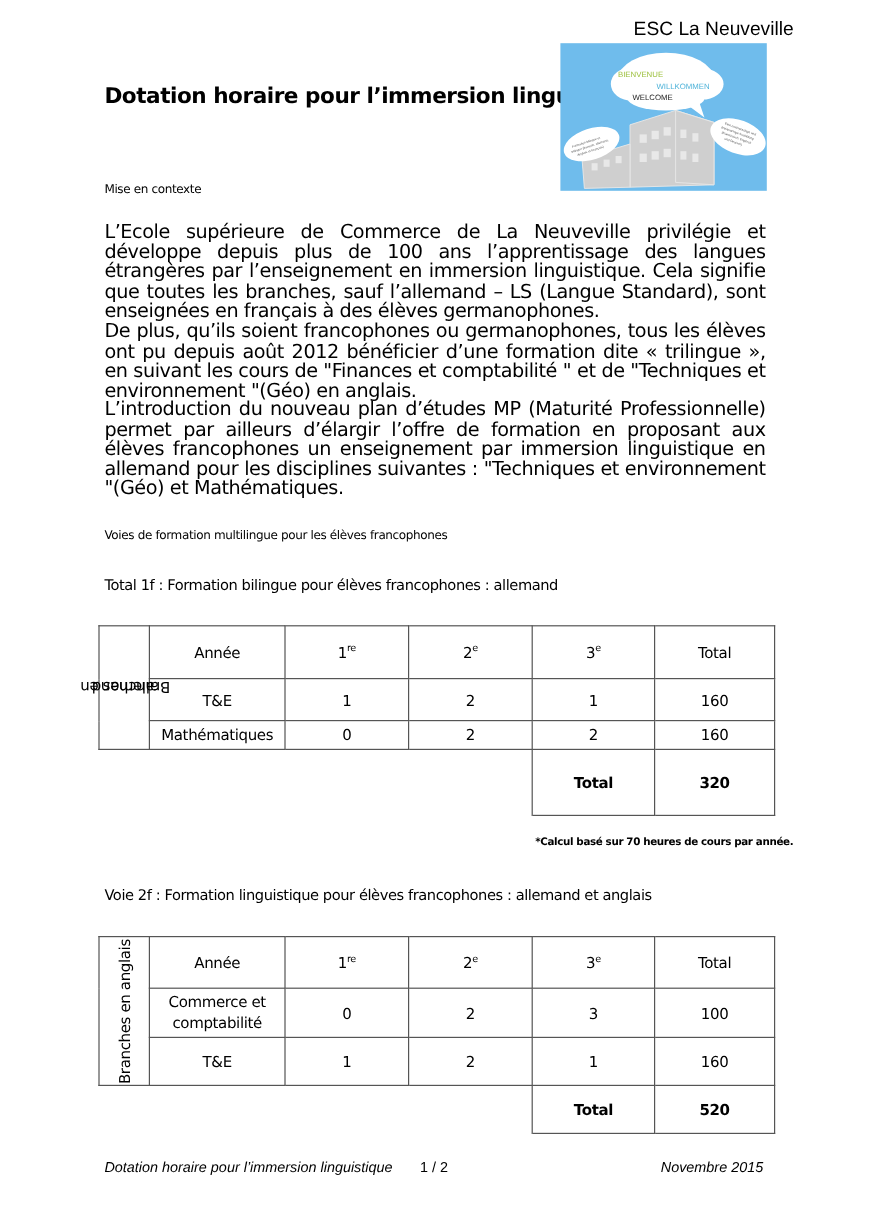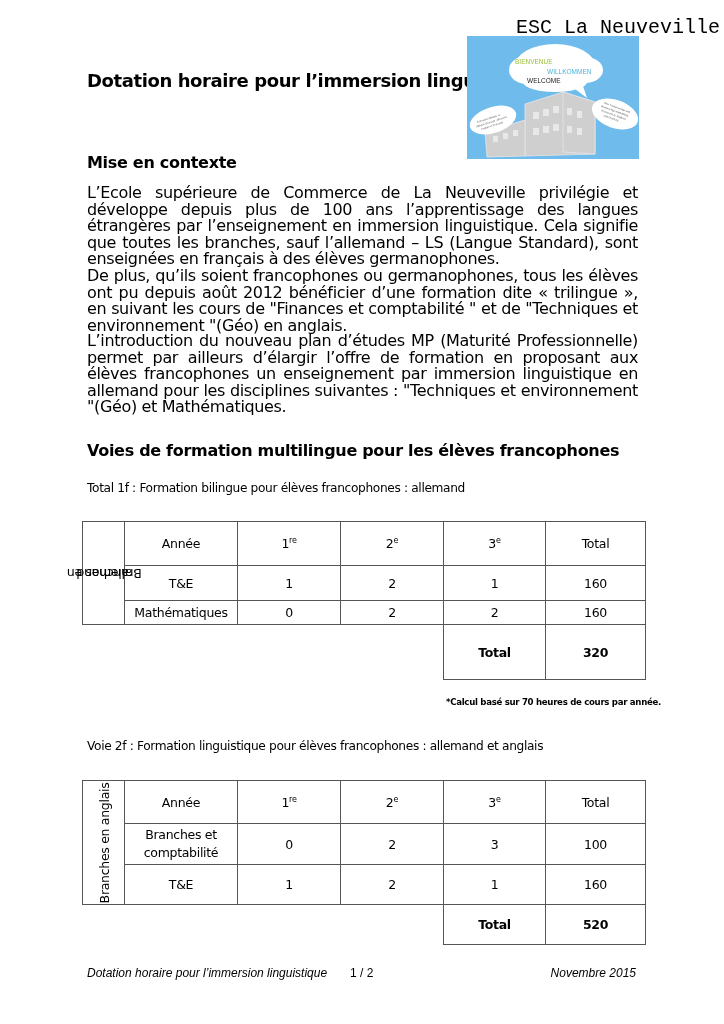--- a/index.html
+++ b/index.html
@@ -1,22 +1,22 @@
 <!DOCTYPE html>
 <html><head>
 <meta charset="utf-8">
 <style>
   html, body { margin: 0; padding: 0; background: #ffffff; }
   body { width: 724px; height: 1024px; position: relative; overflow: hidden;
          font-family: "Liberation Sans", "DejaVu Sans", sans-serif; color: #000; }
   .abs { position: absolute; }
-  .school { left: 516px; top: 16px; font-size: 20px; font-family: Liberation Mono, monospace; }
+  .school { left: 528px; top: 16px; font-size: 16px; font-family: Liberation Sans, sans-serif; }
   .title { left: 87px; top: 70px; font-size: 18px; font-weight: bold; font-family: "DejaVu Sans", sans-serif; letter-spacing: -0.4px; }
   .banner { left: 467px; top: 36px; width: 172px; height: 123px; background: #6fbcec; overflow: hidden; }
-  .h2 { left: 87px; font-size: 16px; font-weight: bold; font-family: "DejaVu Sans", sans-serif; letter-spacing: -0.3px; }
+  .h2 { left: 87px; font-size: 10px; font-weight: normal; font-family: "DejaVu Sans", sans-serif; letter-spacing: -0.3px; }
   .para { left: 87px; width: 551px; font-size: 16px; line-height: 16.5px; text-align: justify;
           font-family: "DejaVu Sans", sans-serif; letter-spacing: -0.35px; }
   .para p { margin: 0; }
   .sub { left: 87px; font-size: 12.2px; font-family: "DejaVu Sans", sans-serif; letter-spacing: -0.35px; }
   table.grid { position: absolute; border-collapse: collapse; table-layout: fixed;
                font-family: "DejaVu Sans", sans-serif; font-size: 12.5px; letter-spacing: -0.3px; }
   table.grid td { border: 1px solid #555; text-align: center; vertical-align: middle; padding: 0; }
   td.vlabel { position: relative; }
   td.vlabel span { position: absolute; left: 50%; top: 50%; transform: translate(-50%,-50%) rotate(-90deg);
                    white-space: nowrap; text-align: center; line-height: 15px; font-size: 12.5px; }
@@ -156,21 +156,21 @@
       <span>Branches en anglais</span>
     </td>
     <td>Année</td>
     <td><span>1</span><sup>re</sup></td>
     <td><span>2</span><sup>e</sup></td>
     <td><span>3</span><sup>e</sup></td>
     <td>Total</td>
   </tr>
   <tr style="height:41px;">
     <td style="line-height:18px;">
-      <span>Branches et</span><br><span>comptabilité</span>
+      <span>Commerce et</span><br><span>comptabilité</span>
     </td>
     <td>0</td>
     <td>2</td>
     <td>3</td>
     <td>100</td>
   </tr>
   <tr style="height:40px;">
     <td>T&amp;E</td>
     <td>1</td>
     <td>2</td>

